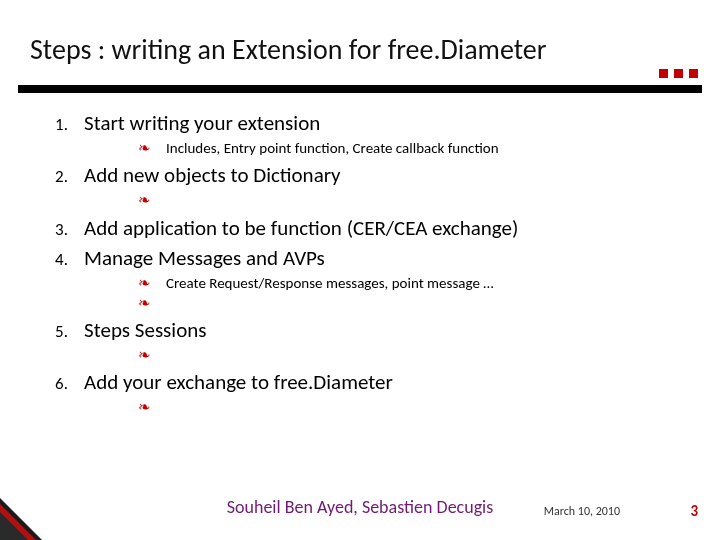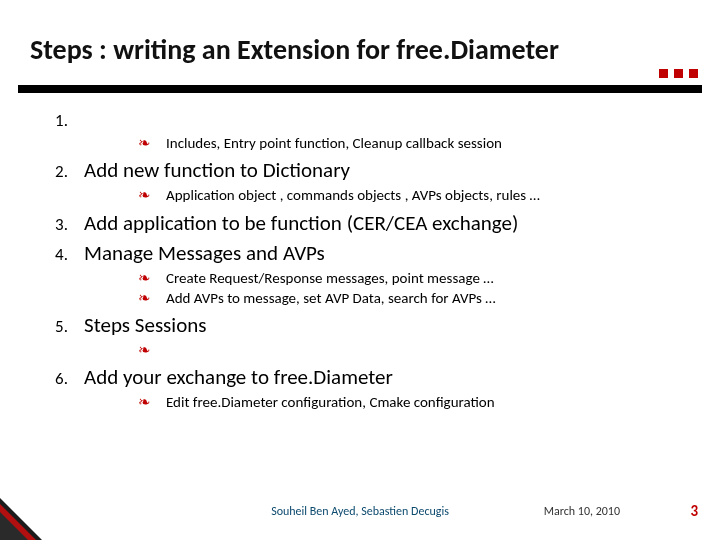--- a/index.html
+++ b/index.html
@@ -18,21 +18,21 @@
     height: 540px;
     position: relative;
     box-sizing: border-box;
   }
   .title {
     position: absolute;
     top: 32px;
     left: 30px;
     right: 10px;
     font-size: 28px;
-    font-weight: 700;
+    font-weight: 400;
     letter-spacing: 0px;
     color: #111;
   }
   .rule-area {
     position: absolute;
     top: 85px;
     left: 0;
     right: 0;
   }
   .thick-line {
@@ -91,22 +91,22 @@
     color: #c00000;
     font-size: 15px;
     min-width: 14px;
   }
   .footer-center {
     position: absolute;
     bottom: 22px;
     left: 0;
     right: 0;
     text-align: center;
-    font-size: 12px;
-    color: #0c4a6e;
+    font-size: 18px;
+    color: #701a75;
   }
   .footer-right-date {
     position: absolute;
     bottom: 22px;
     right: 100px;
     font-size: 12px;
     color: #333;
     padding-left: 40px;
   }
   .page-num {
@@ -140,37 +140,37 @@
       <div class="dot"></div>
       <div class="dot"></div>
     </div>
     <div class="thick-line"></div>
   </div>
 
   <div class="content" id="content">
       <div class="item">
         <div class="lvl1">
           <div class="num">1.</div>
-        </div>
-        <div class="subs">
-          <div class="sub">
-            <span class="bullet">❧</span>
-            <span>Includes, Entry point function, Cleanup callback session</span>
+          <div class="lvl1-text">Start writing your extension</div>
+        </div>
+        <div class="subs">
+          <div class="sub">
+            <span class="bullet">❧</span>
+            <span>Includes, Entry point function, Create callback function</span>
           </div>
         </div>
       </div>
       <div class="item">
         <div class="lvl1">
           <div class="num">2.</div>
-          <div class="lvl1-text">Add new function to Dictionary</div>
-        </div>
-        <div class="subs">
-          <div class="sub">
-            <span class="bullet">❧</span>
-            <span>Application object , commands objects , AVPs objects, rules …</span>
+          <div class="lvl1-text">Add new objects to Dictionary</div>
+        </div>
+        <div class="subs">
+          <div class="sub">
+            <span class="bullet">❧</span>
           </div>
         </div>
       </div>
       <div class="item">
         <div class="lvl1">
           <div class="num">3.</div>
           <div class="lvl1-text">Add application to be function (CER/CEA exchange)</div>
         </div>
       </div>
       <div class="item">
@@ -178,21 +178,20 @@
           <div class="num">4.</div>
           <div class="lvl1-text">Manage Messages and AVPs</div>
         </div>
         <div class="subs">
           <div class="sub">
             <span class="bullet">❧</span>
             <span>Create Request/Response messages, point message …</span>
           </div>
           <div class="sub">
             <span class="bullet">❧</span>
-            <span>Add AVPs to message, set AVP Data, search for AVPs …</span>
           </div>
         </div>
       </div>
       <div class="item">
         <div class="lvl1">
           <div class="num">5.</div>
           <div class="lvl1-text">Steps Sessions</div>
         </div>
         <div class="subs">
           <div class="sub">
@@ -201,21 +200,20 @@
         </div>
       </div>
       <div class="item">
         <div class="lvl1">
           <div class="num">6.</div>
           <div class="lvl1-text">Add your exchange to free.Diameter</div>
         </div>
         <div class="subs">
           <div class="sub">
             <span class="bullet">❧</span>
-            <span>Edit free.Diameter configuration,  Cmake configuration</span>
           </div>
         </div>
       </div>
     </div>
 
   <div class="footer-center">Souheil Ben Ayed, Sebastien Decugis</div>
   <div class="footer-right-date">March 10, 2010</div>
   <div class="page-num">3</div>
 
   <div class="corner">

